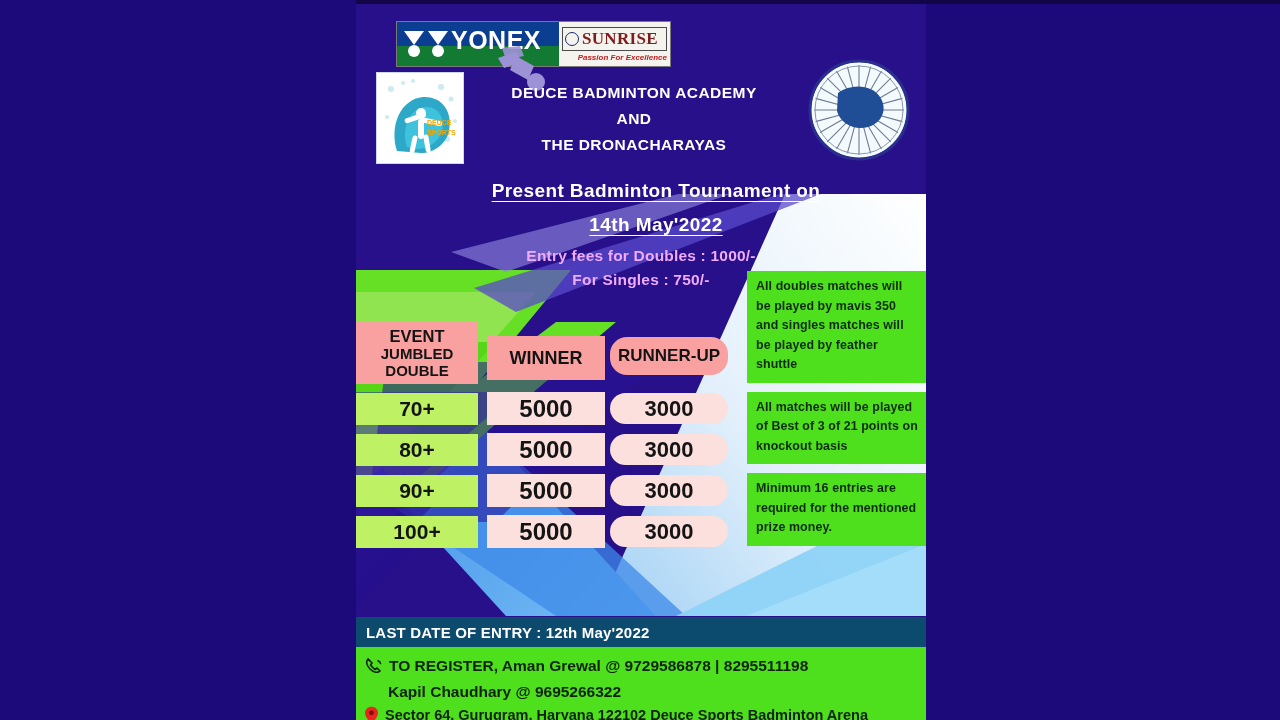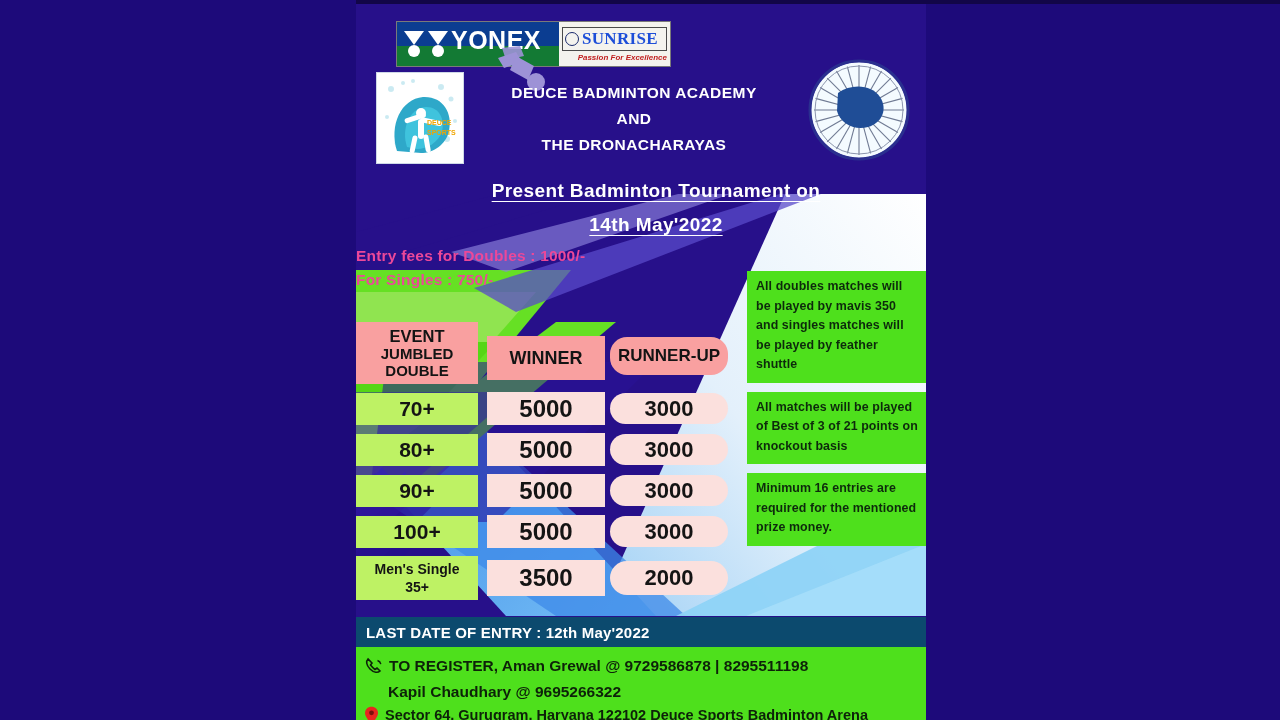--- a/index.html
+++ b/index.html
@@ -31,21 +31,21 @@
   .yonex-box .grn{ position:absolute; left:0; bottom:0; width:100%; height:46%; background:#137a34;}
   .yonex-mark{ position:absolute; left:6px; top:7px; width:46px; height:30px; z-index:2;}
   .yonex-text{
     position:absolute; left:54px; top:4px; z-index:2; color:#fff;
     font-size:25px; font-weight:bold; letter-spacing:.5px;
     font-family:"Liberation Sans", sans-serif;
   }
   .sunrise-box{ flex:1; background:#f4f3ee; display:flex; flex-direction:column; justify-content:center; padding-left:3px;}
   .sunrise-row{ display:flex; align-items:center; gap:3px; border:1px solid #4a4a4a; padding:1px 2px; margin-right:3px;}
   .sunrise-seal{ width:14px;height:14px;border-radius:50%; border:1.5px solid #1a2a6c; flex:0 0 auto;}
-  .sunrise-name{ color:#1d4ed8; font-size:17px; font-weight:bold; letter-spacing:.3px; font-family:"Liberation Serif", serif;}
+  .sunrise-name{ color:#7f1d1d; font-size:17px; font-weight:bold; letter-spacing:.3px; font-family:"Liberation Serif", serif;}
   .sunrise-tag{ color:#c02020; font-size:8px; font-weight:bold; font-style:italic; margin-top:2px; margin-right:3px; text-align:right;}
 
   .deuce-logo{
     position:absolute; left:20px; top:68px; width:88px; height:92px;
     background:#fdfdfd; border:1px solid #cfd8e8; overflow:hidden;
   }
   .acad-lines{ position:absolute; left:118px; top:76px; width:320px; text-align:center; z-index:4;}
   .acad-lines div{ color:#fff; font-weight:bold; font-size:15.5px; letter-spacing:.45px; line-height:26px; }
 
   .shuttle-deco{ position:absolute; left:140px; top:42px; width:60px; height:52px; z-index:3;}
@@ -56,22 +56,22 @@
   .band{ position:absolute; left:0; top:188px; width:570px; height:424px; overflow:hidden; background:#27108a;}
 
   
   .title{
     position:absolute; left:15px; top:170px; width:570px; text-align:center; z-index:8;
     color:#ffffff; font-size:19px; line-height:34px; font-weight:600; letter-spacing:.4px;
   }
   .title span{ text-decoration:underline; text-underline-offset:4px; }
 
   .fees{
-    position:absolute; left:0; top:240px; width:570px; z-index:8;
-    color:#ec4899; font-size:15.5px; font-weight:bold; line-height:24px; letter-spacing:.2px;
+    position:absolute; left:0; top:240px; width:570px; text-align:center; z-index:8;
+    color:#f0abfc; font-size:15.5px; font-weight:bold; line-height:24px; letter-spacing:.2px;
   }
 
   
   .ptable{ position:absolute; left:0; top:318px; width:372px; z-index:8; }
   .prow{ display:flex; align-items:center; }
   .cell{
     color:#141414; font-weight:bold; text-align:center;
     display:flex; flex-direction:column; align-items:center; justify-content:center;
   }
   .c-ev{ width:122px; }
@@ -304,28 +304,20 @@
       <div class="prow d-row">
         <div class="cell c-ev">90+</div>
         <div class="cell c-wn">5000</div>
         <div class="cell c-ru">3000</div>
       </div>
       <div class="prow d-row">
         <div class="cell c-ev">100+</div>
         <div class="cell c-wn">5000</div>
         <div class="cell c-ru">3000</div>
       </div>
-      <div class="prow d-row r-last">
-        <div class="cell c-ev">
-          <span>Men's Single</span>
-          <span>35+</span>
-        </div>
-        <div class="cell c-wn">3500</div>
-        <div class="cell c-ru">2000</div>
-      </div>
     </div>
 
     <div class="notes">
       <div class="note">All doubles matches will be played by mavis 350 and singles matches will be played by feather shuttle</div>
       <div class="note">All matches will be played of Best of 3 of 21 points on knockout basis</div>
       <div class="note">Minimum 16 entries are required for the mentioned prize money.</div>
     </div>
 
     <div class="lastdate">LAST DATE OF ENTRY : 12th May'2022</div>
 

